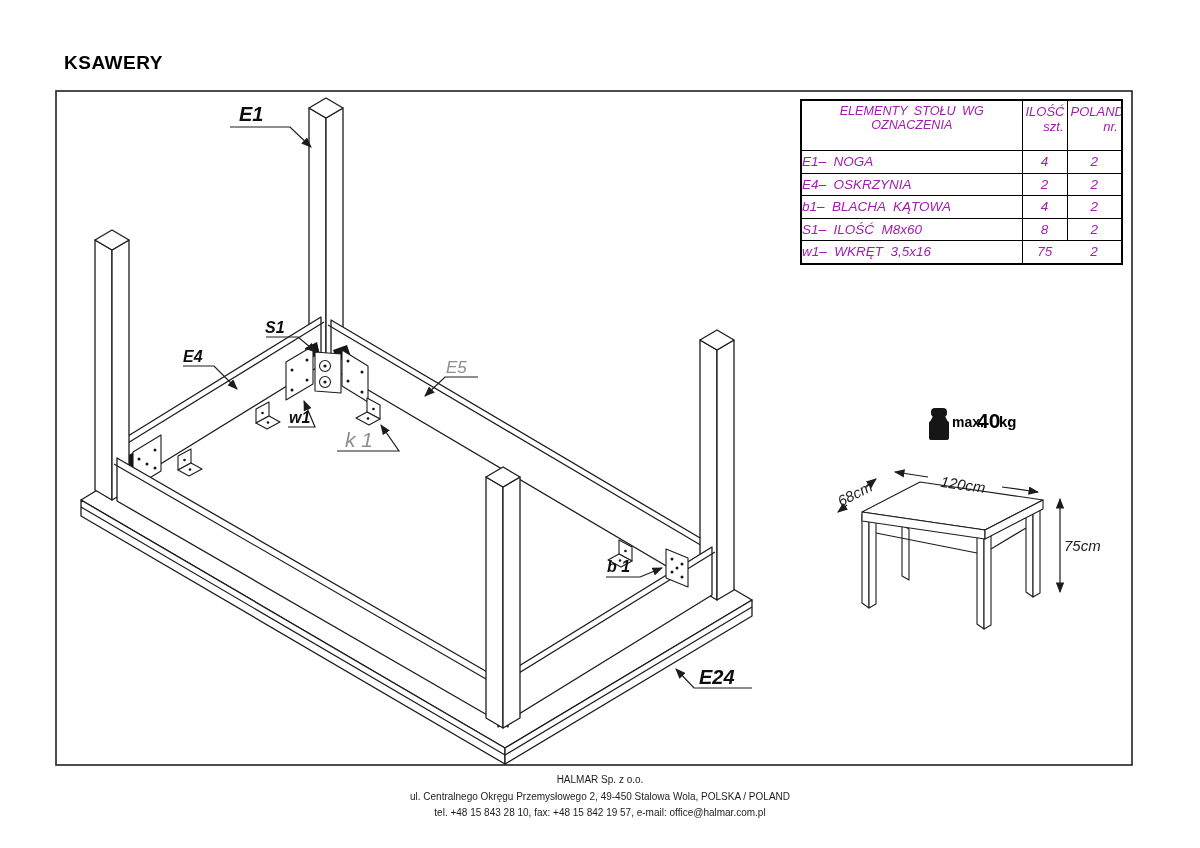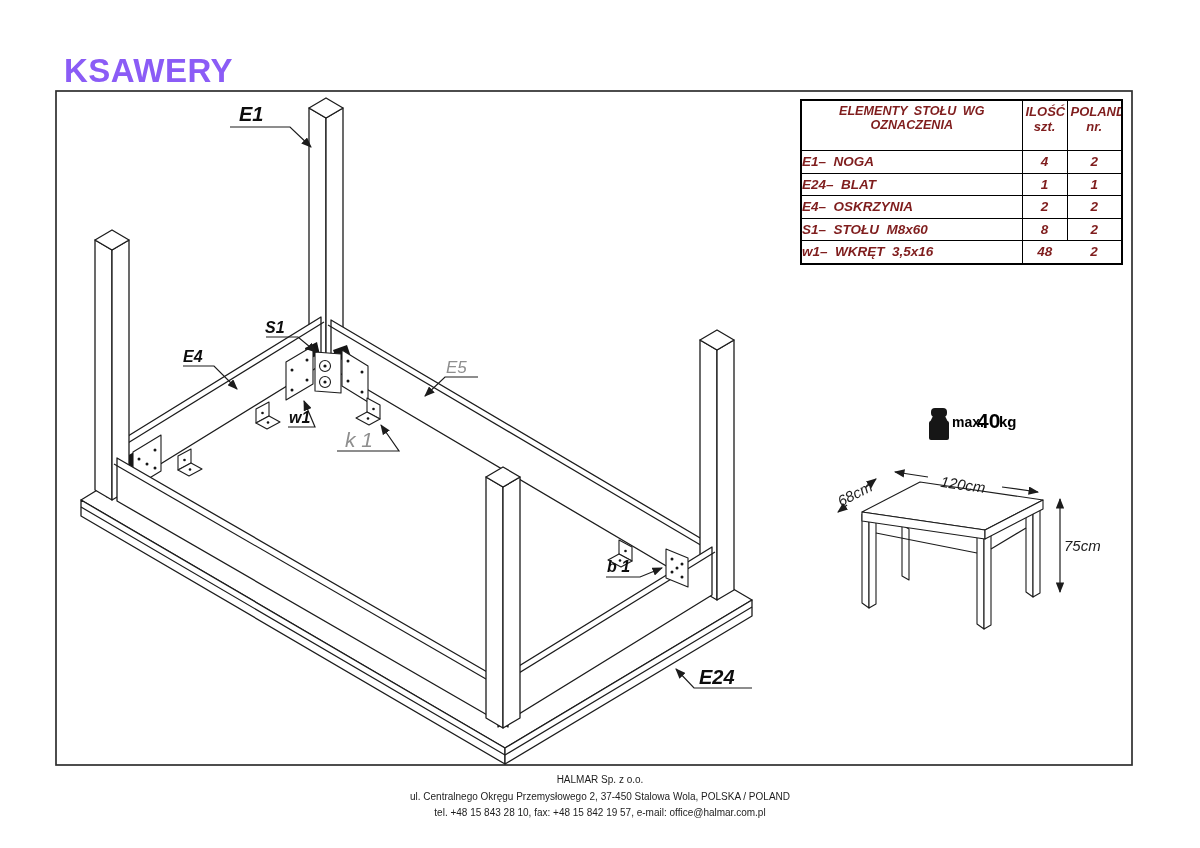--- a/index.html
+++ b/index.html
@@ -1,38 +1,38 @@
 <!DOCTYPE html>
 <html><head>
 <meta charset="utf-8">
 <style>
   html,body{margin:0;padding:0;background:#fff;}
   body{width:1200px;height:848px;position:relative;font-family:"Liberation Sans",sans-serif;color:#111;overflow:hidden;}
-  .title{position:absolute;left:64px;top:52px;font-size:33px;font-weight:bold;letter-spacing:.5px;color:#8b5cf6;}
+  .title{position:absolute;left:64px;top:52px;font-size:19px;font-weight:bold;letter-spacing:.5px;color:#000000;}
   svg.scene{position:absolute;left:0;top:0;}
   
   .f{fill:#fff;stroke:#1c1c1c;stroke-width:1.3;stroke-linejoin:round;}
   .fn{fill:#fff;stroke:#1c1c1c;stroke-width:1.1;stroke-linejoin:round;}
   .l{fill:none;stroke:#1c1c1c;stroke-width:1.2;}
   .dk{fill:#161616;stroke:none;}
   .dot{fill:#161616;stroke:none;}
   .lbl{font:italic bold 16px "Liberation Sans",sans-serif;fill:#0d0d0d;}
   .lbl.big{font-size:20px;}
   .glbl{font:italic 17px "Liberation Sans",sans-serif;fill:#8e8e8e;}
   .glbl.big{font-size:21px;}
   .dim{font:italic 15px "Liberation Sans",sans-serif;fill:#1c1c1c;}
   .wt1{font:bold 14px "Liberation Sans",sans-serif;fill:#000;}
   .wt2{font:bold 21px "Liberation Sans",sans-serif;fill:#000;}
   .wt3{font:bold 15px "Liberation Sans",sans-serif;fill:#000;}
   
-  .parts{position:absolute;left:800px;top:99px;width:321px;border-collapse:collapse;table-layout:fixed;font-style:italic;color:#7f1d1d;border:2.2px solid #000;font-weight:bold;}
+  .parts{position:absolute;left:800px;top:99px;width:321px;border-collapse:collapse;table-layout:fixed;font-style:italic;color:#a21caf;border:2.2px solid #000;}
   .parts td{border:1.5px solid #000;font-size:13.5px;overflow:hidden;}
   .parts .hd td{height:46px;vertical-align:top;padding:3px 3px 0;}
   .parts .hd .h1{text-align:center;word-spacing:3px;font-size:12.6px;}
-  .parts .hd .h2 div,.parts .hd .h3 div{font-size:13px;line-height:15px;text-align:center;}
+  .parts .hd .h2 div,.parts .hd .h3 div{font-size:13px;line-height:15px;text-align:right;}
   .parts .bd td{height:21.5px;padding:0;margin-left:45px;}
   .parts .c1{padding-left:5px;white-space:pre;text-align:left;}
   .parts .cq,.parts .cp{text-align:center;}
   .parts tr.lastrow .cq{border-right:none;}
   .parts tr.lastrow .cp{border-left:none;}
   .footer{position:absolute;left:0;top:772px;width:100%;text-align:center;font-size:10px;line-height:16.5px;color:#1d1d1d;}
 </style>
 </head>
 <body>
 
@@ -241,39 +241,39 @@
       <div>POLAND</div>
       <div>nr.</div>
     </td>
   </tr>
   <tr class="bd">
     <td class="c1">E1–  NOGA</td>
     <td class="cq">4</td>
     <td class="cp">2</td>
   </tr>
   <tr class="bd">
-    <td class="c1">E24–  BLAT</td>
-    <td class="cq">1</td>
-    <td class="cp">1</td>
-  </tr>
-  <tr class="bd">
     <td class="c1">E4–  OSKRZYNIA</td>
     <td class="cq">2</td>
     <td class="cp">2</td>
   </tr>
   <tr class="bd">
-    <td class="c1">S1–  STOŁU  M8x60</td>
+    <td class="c1">b1–  BLACHA  KĄTOWA</td>
+    <td class="cq">4</td>
+    <td class="cp">2</td>
+  </tr>
+  <tr class="bd">
+    <td class="c1">S1–  ILOŚĆ  M8x60</td>
     <td class="cq">8</td>
     <td class="cp">2</td>
   </tr>
   <tr class="bd lastrow">
     <td class="c1">w1–  WKRĘT  3,5x16</td>
-    <td class="cq">48</td>
+    <td class="cq">75</td>
     <td class="cp">2</td>
   </tr>
 </tbody>
   </table>
 
 <div class="footer">
   <div>HALMAR Sp. z o.o.</div>
-  <div>ul. Centralnego Okręgu Przemysłowego 2, 37-450 Stalowa Wola, POLSKA / POLAND</div>
+  <div>ul. Centralnego Okręgu Przemysłowego 2, 49-450 Stalowa Wola, POLSKA / POLAND</div>
   <div>tel. +48 15 843 28 10, fax: +48 15 842 19 57, e-mail: office@halmar.com.pl</div>
 </div>
 
 </body></html>

